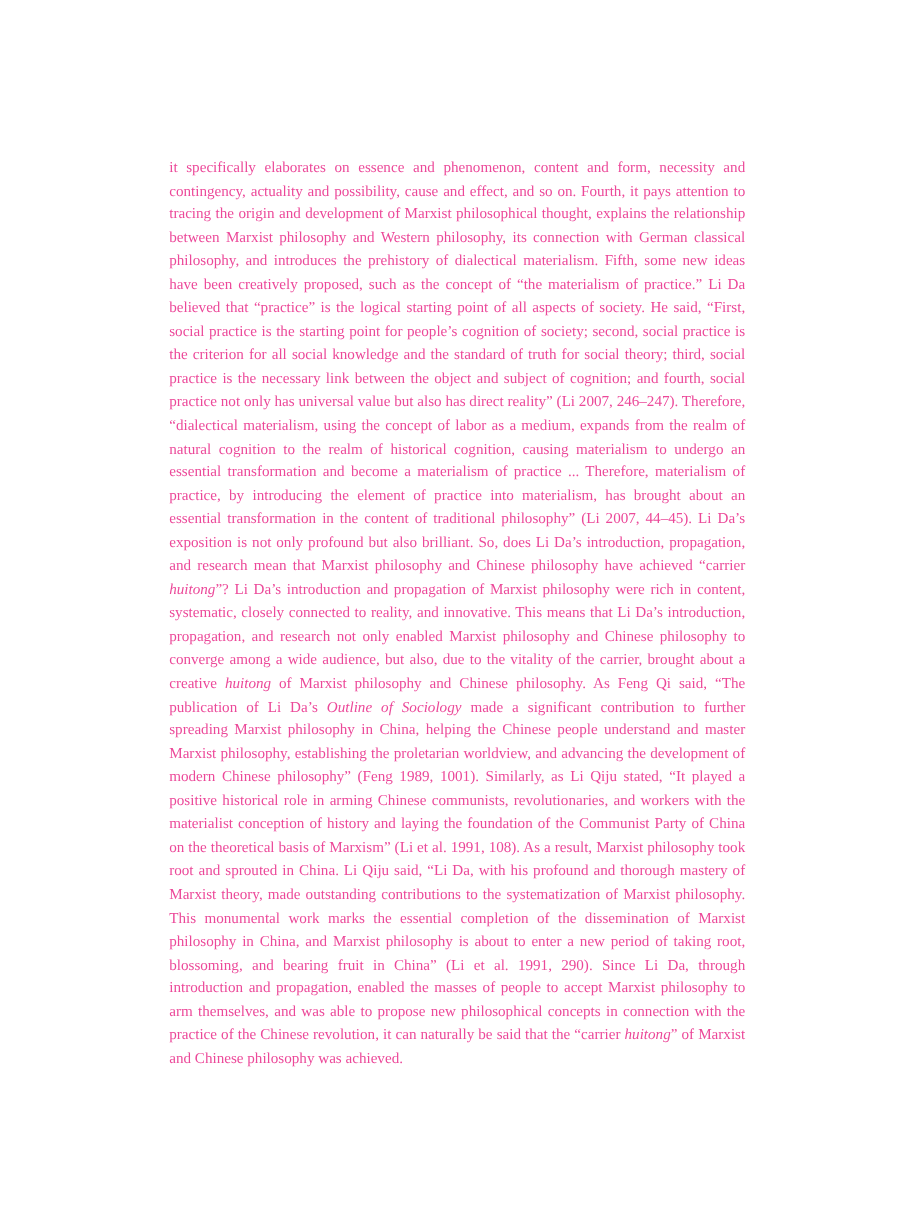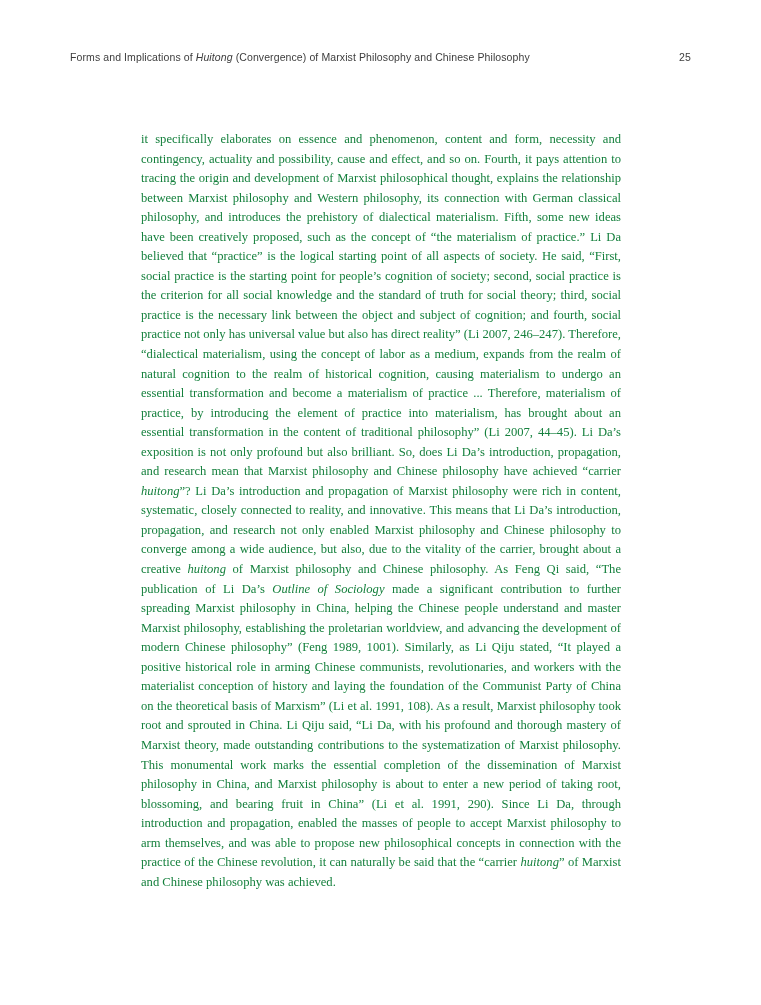--- a/index.html
+++ b/index.html
@@ -32,31 +32,27 @@
   }
   .body-text {
     position: absolute;
     top: 130px;
     left: 141px;
     width: 480px;
     font-family: "Liberation Serif", "DejaVu Serif", serif;
     font-size: 12.6px;
     line-height: 19.55px;
     text-align: justify;
-    color: #15803d;
+    color: #ec4899;
   }
   .body-text i {
     font-style: italic;
   }
 </style>
 </head>
 <body>
 
 <div class="page">
 
-  <div class="running-head">
-    <span><span>Forms and Implications of </span><i>Huitong</i><span> (Convergence) of Marxist Philosophy and Chinese Philosophy</span></span>
-    <span>25</span>
-  </div>
 
   <div class="body-text"><span>it specifically elaborates on essence and phenomenon, content and form, necessity and contingency, actuality and possibility, cause and effect, and so on. Fourth, it pays attention to tracing the origin and development of Marxist philosophical thought, explains the relationship between Marxist philosophy and Western philosophy, its connection with German classical philosophy, and introduces the prehistory of dialectical materialism. Fifth, some new ideas have been creatively proposed, such as the concept of “the materialism of practice.” Li Da believed that “practice” is the logical starting point of all aspects of society. He said, “First, social practice is the starting point for people’s cognition of society; second, social practice is the criterion for all social knowledge and the standard of truth for social theory; third, social practice is the necessary link between the object and subject of cognition; and fourth, social practice not only has universal value but also has direct reality” (Li 2007, 246–247). Therefore, “dialectical materialism, using the concept of labor as a medium, expands from the realm of natural cognition to the realm of historical cognition, causing materialism to undergo an essential transformation and become a materialism of practice ... Therefore, materialism of practice, by introducing the element of practice into materialism, has brought about an essential transformation in the content of traditional philosophy” (Li 2007, 44–45). Li Da’s exposition is not only profound but also brilliant. So, does Li Da’s introduction, propagation, and research mean that Marxist philosophy and Chinese philosophy have achieved “carrier </span><i>huitong</i><span>”? Li Da’s introduction and propagation of Marxist philosophy were rich in content, systematic, closely connected to reality, and innovative. This means that Li Da’s introduction, propagation, and research not only enabled Marxist philosophy and Chinese philosophy to converge among a wide audience, but also, due to the vitality of the carrier, brought about a creative </span><i>huitong</i><span> of Marxist philosophy and Chinese philosophy. As Feng Qi said, “The publication of Li Da’s </span><i>Outline of Sociology</i><span> made a significant contribution to further spreading Marxist philosophy in China, helping the Chinese people understand and master Marxist philosophy, establishing the proletarian worldview, and advancing the development of modern Chinese philosophy” (Feng 1989, 1001). Similarly, as Li Qiju stated, “It played a positive historical role in arming Chinese communists, revolutionaries, and workers with the materialist conception of history and laying the foundation of the Communist Party of China on the theoretical basis of Marxism” (Li et al. 1991, 108). As a result, Marxist philosophy took root and sprouted in China. Li Qiju said, “Li Da, with his profound and thorough mastery of Marxist theory, made outstanding contributions to the systematization of Marxist philosophy. This monumental work marks the essential completion of the dissemination of Marxist philosophy in China, and Marxist philosophy is about to enter a new period of taking root, blossoming, and bearing fruit in China” (Li et al. 1991, 290). Since Li Da, through introduction and propagation, enabled the masses of people to accept Marxist philosophy to arm themselves, and was able to propose new philosophical concepts in connection with the practice of the Chinese revolution, it can naturally be said that the “carrier </span><i>huitong</i><span>” of Marxist and Chinese philosophy was achieved.</span></div>
 
 </div>
 
 </body></html>

